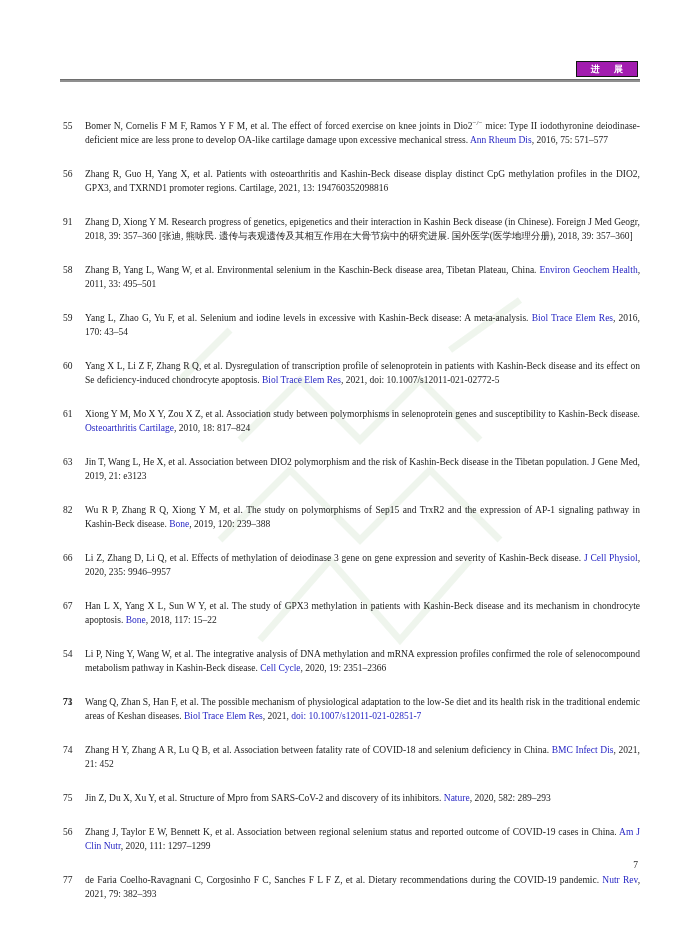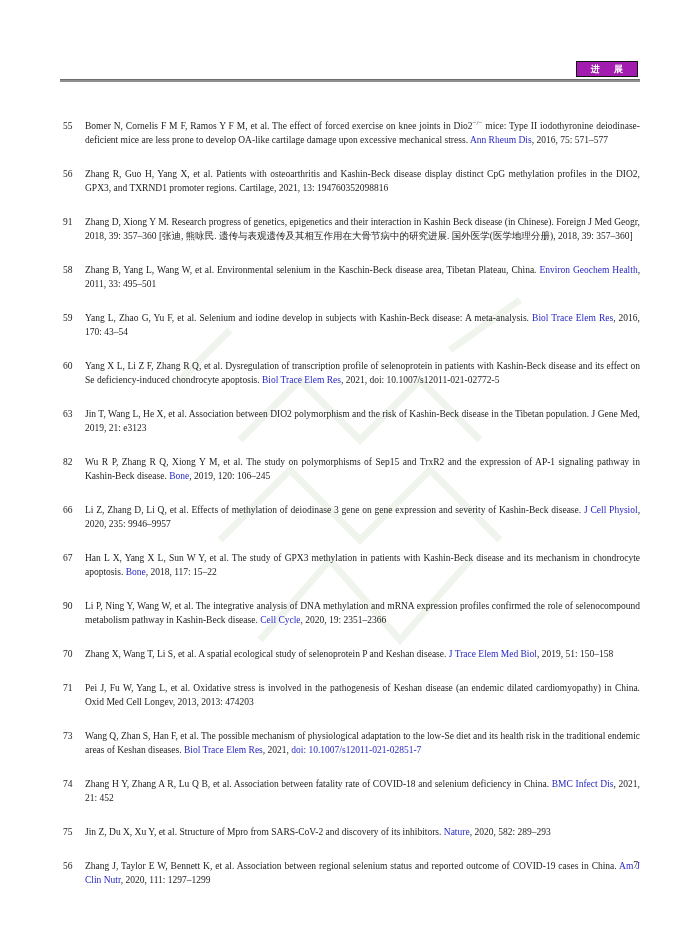--- a/index.html
+++ b/index.html
@@ -102,30 +102,31 @@
   <div class="header">
     <span class="header-badge">进 展</span>
     <div class="header-rule"></div>
   </div>
 
   <ol class="ref-list">
       <li class="ref-item"><span class="ref-num">55</span><span>Bomer N, Cornelis F M F, Ramos Y F M, et al. The effect of forced exercise on knee joints in Dio2</span><span class="sup">−/−</span><span> mice: Type II iodothyronine deiodinase-deficient mice are less prone to develop OA-like cartilage damage upon excessive mechanical stress. </span><span class="journal-link">Ann Rheum Dis</span><span>, 2016, 75: 571–577</span></li>
       <li class="ref-item"><span class="ref-num">56</span><span>Zhang R, Guo H, Yang X, et al. Patients with osteoarthritis and Kashin-Beck disease display distinct CpG methylation profiles in the DIO2, GPX3, and TXRND1 promoter regions. Cartilage, 2021, 13: 194760352098816</span></li>
       <li class="ref-item"><span class="ref-num">91</span><span>Zhang D, Xiong Y M. Research progress of genetics, epigenetics and their interaction in Kashin Beck disease (in Chinese). Foreign J Med Geogr, 2018, 39: 357–360 [张迪, 熊咏民. 遗传与表观遗传及其相互作用在大骨节病中的研究进展. 国外医学(医学地理分册), 2018, 39: 357–360]</span></li>
       <li class="ref-item"><span class="ref-num">58</span><span>Zhang B, Yang L, Wang W, et al. Environmental selenium in the Kaschin-Beck disease area, Tibetan Plateau, China. </span><span class="journal-link">Environ Geochem Health</span><span>, 2011, 33: 495–501</span></li>
-      <li class="ref-item"><span class="ref-num">59</span><span>Yang L, Zhao G, Yu F, et al. Selenium and iodine develop in subjects with Kashin-Beck disease: A meta-analysis. </span><span class="journal-link">Biol Trace Elem Res</span><span>, 2016, 170: 43–54</span></li>
+      <li class="ref-item"><span class="ref-num">59</span><span>Yang L, Zhao G, Yu F, et al. Selenium and iodine levels in excessive with Kashin-Beck disease: A meta-analysis. </span><span class="journal-link">Biol Trace Elem Res</span><span>, 2016, 170: 43–54</span></li>
       <li class="ref-item"><span class="ref-num">60</span><span>Yang X L, Li Z F, Zhang R Q, et al. Dysregulation of transcription profile of selenoprotein in patients with Kashin-Beck disease and its effect on Se deficiency-induced chondrocyte apoptosis. </span><span class="journal-link">Biol Trace Elem Res</span><span>, 2021, doi: 10.1007/s12011-021-02772-5</span></li>
+      <li class="ref-item"><span class="ref-num">61</span><span>Xiong Y M, Mo X Y, Zou X Z, et al. Association study between polymorphisms in selenoprotein genes and susceptibility to Kashin-Beck disease. </span><span class="journal-link">Osteoarthritis Cartilage</span><span>, 2010, 18: 817–824</span></li>
       <li class="ref-item"><span class="ref-num">63</span><span>Jin T, Wang L, He X, et al. Association between DIO2 polymorphism and the risk of Kashin-Beck disease in the Tibetan population. J Gene Med, 2019, 21: e3123</span></li>
-      <li class="ref-item"><span class="ref-num">82</span><span>Wu R P, Zhang R Q, Xiong Y M, et al. The study on polymorphisms of Sep15 and TrxR2 and the expression of AP-1 signaling pathway in Kashin-Beck disease. </span><span class="journal-link">Bone</span><span>, 2019, 120: 106–245</span></li>
+      <li class="ref-item"><span class="ref-num">82</span><span>Wu R P, Zhang R Q, Xiong Y M, et al. The study on polymorphisms of Sep15 and TrxR2 and the expression of AP-1 signaling pathway in Kashin-Beck disease. </span><span class="journal-link">Bone</span><span>, 2019, 120: 239–388</span></li>
       <li class="ref-item"><span class="ref-num">66</span><span>Li Z, Zhang D, Li Q, et al. Effects of methylation of deiodinase 3 gene on gene expression and severity of Kashin-Beck disease. </span><span class="journal-link">J Cell Physiol</span><span>, 2020, 235: 9946–9957</span></li>
       <li class="ref-item"><span class="ref-num">67</span><span>Han L X, Yang X L, Sun W Y, et al. The study of GPX3 methylation in patients with Kashin-Beck disease and its mechanism in chondrocyte apoptosis. </span><span class="journal-link">Bone</span><span>, 2018, 117: 15–22</span></li>
-      <li class="ref-item"><span class="ref-num">90</span><span>Li P, Ning Y, Wang W, et al. The integrative analysis of DNA methylation and mRNA expression profiles confirmed the role of selenocompound metabolism pathway in Kashin-Beck disease. </span><span class="journal-link">Cell Cycle</span><span>, 2020, 19: 2351–2366</span></li>
-      <li class="ref-item"><span class="ref-num">70</span><span>Zhang X, Wang T, Li S, et al. A spatial ecological study of selenoprotein P and Keshan disease. </span><span class="journal-link">J Trace Elem Med Biol</span><span>, 2019, 51: 150–158</span></li>
-      <li class="ref-item"><span class="ref-num">71</span><span>Pei J, Fu W, Yang L, et al. Oxidative stress is involved in the pathogenesis of Keshan disease (an endemic dilated cardiomyopathy) in China. Oxid Med Cell Longev, 2013, 2013: 474203</span></li>
+      <li class="ref-item"><span class="ref-num">54</span><span>Li P, Ning Y, Wang W, et al. The integrative analysis of DNA methylation and mRNA expression profiles confirmed the role of selenocompound metabolism pathway in Kashin-Beck disease. </span><span class="journal-link">Cell Cycle</span><span>, 2020, 19: 2351–2366</span></li>
+      <li class="ref-item"><span class="ref-num">71</span></li>
       <li class="ref-item"><span class="ref-num">73</span><span>Wang Q, Zhan S, Han F, et al. The possible mechanism of physiological adaptation to the low-Se diet and its health risk in the traditional endemic areas of Keshan diseases. </span><span class="journal-link">Biol Trace Elem Res</span><span>, 2021, </span><span class="doi-link">doi: 10.1007/s12011-021-02851-7</span></li>
       <li class="ref-item"><span class="ref-num">74</span><span>Zhang H Y, Zhang A R, Lu Q B, et al. Association between fatality rate of COVID-18 and selenium deficiency in China. </span><span class="journal-link">BMC Infect Dis</span><span>, 2021, 21: 452</span></li>
       <li class="ref-item"><span class="ref-num">75</span><span>Jin Z, Du X, Xu Y, et al. Structure of Mpro from SARS-CoV-2 and discovery of its inhibitors. </span><span class="journal-link">Nature</span><span>, 2020, 582: 289–293</span></li>
       <li class="ref-item"><span class="ref-num">56</span><span>Zhang J, Taylor E W, Bennett K, et al. Association between regional selenium status and reported outcome of COVID-19 cases in China. </span><span class="journal-link">Am J Clin Nutr</span><span>, 2020, 111: 1297–1299</span></li>
+      <li class="ref-item"><span class="ref-num">77</span><span>de Faria Coelho-Ravagnani C, Corgosinho F C, Sanches F L F Z, et al. Dietary recommendations during the COVID-19 pandemic. </span><span class="journal-link">Nutr Rev</span><span>, 2021, 79: 382–393</span></li>
     </ol>
 
   <div class="page-number">7</div>
 
 </div>
 
 </body></html>

